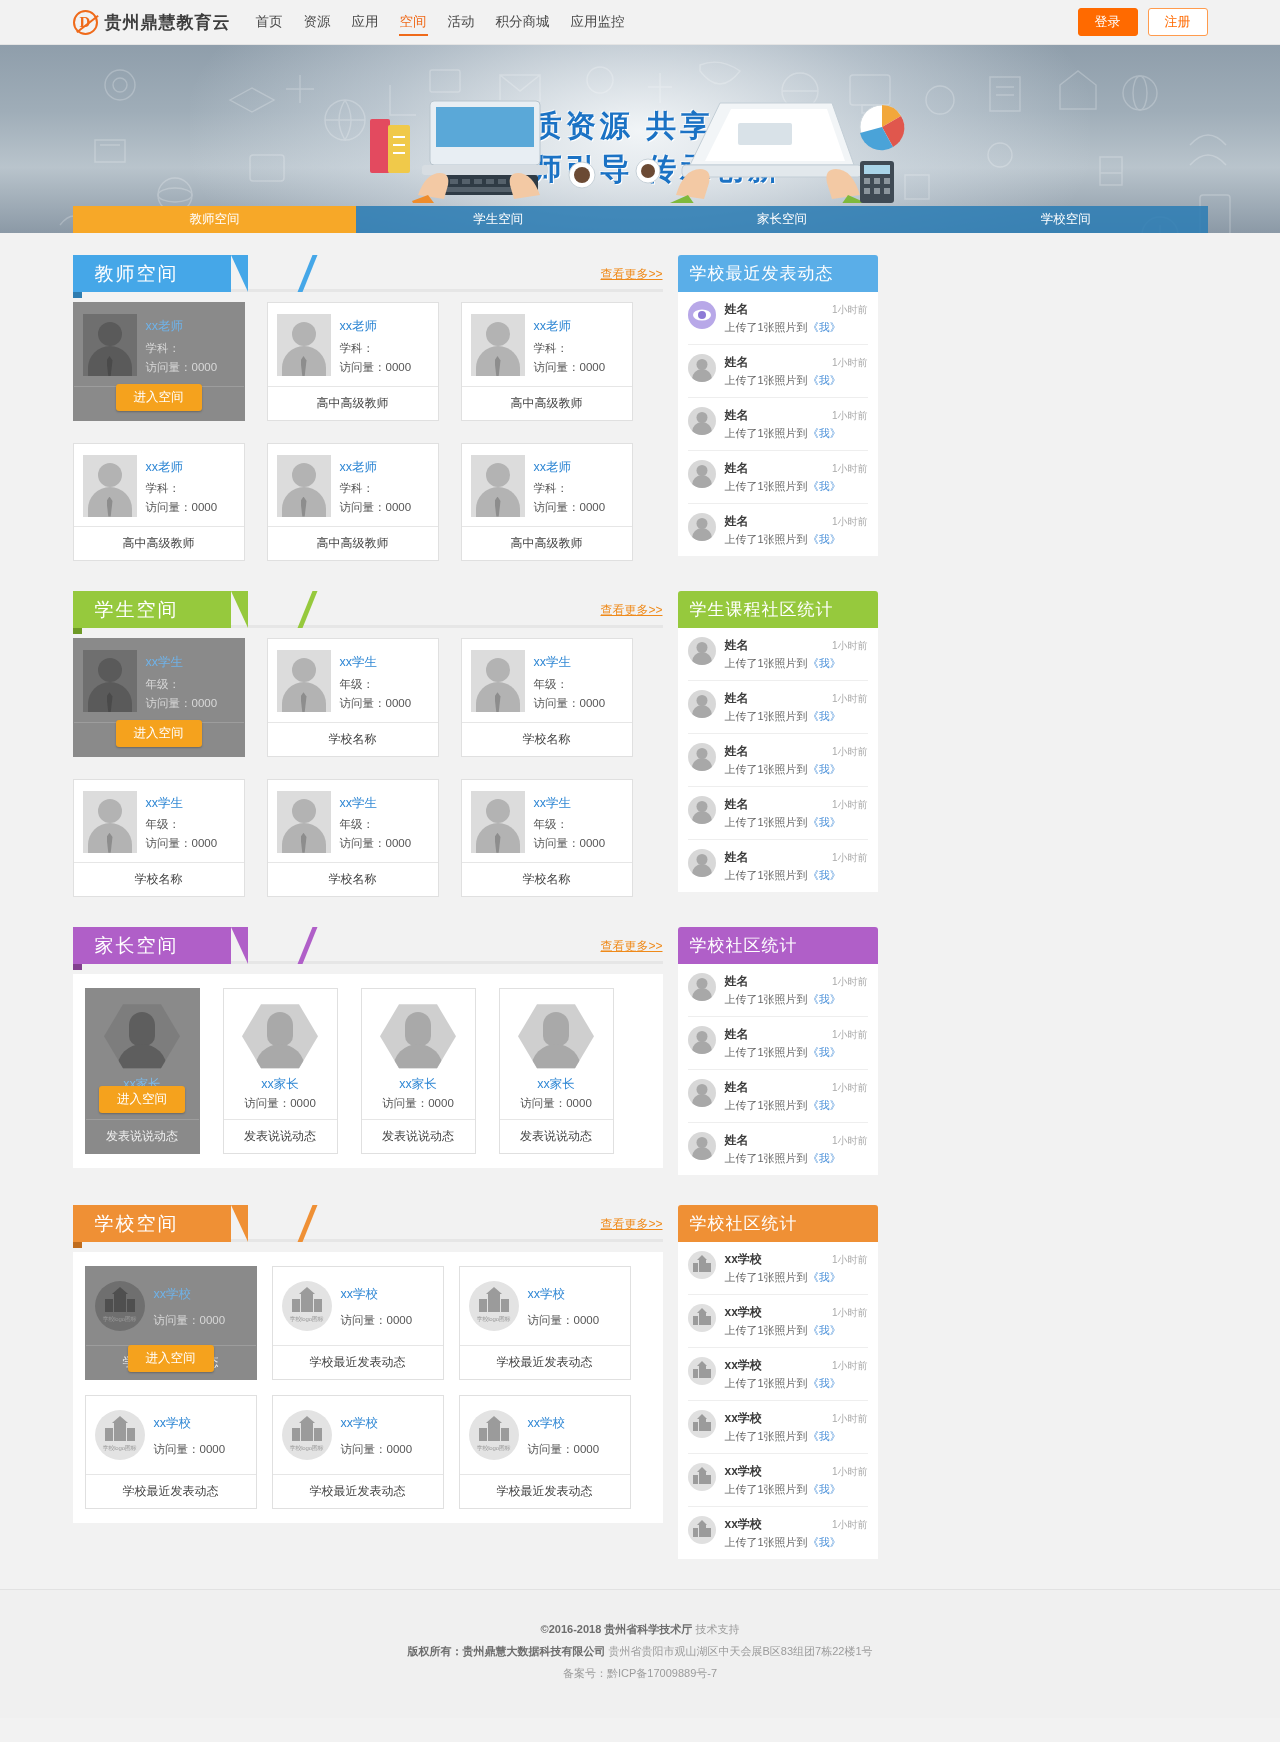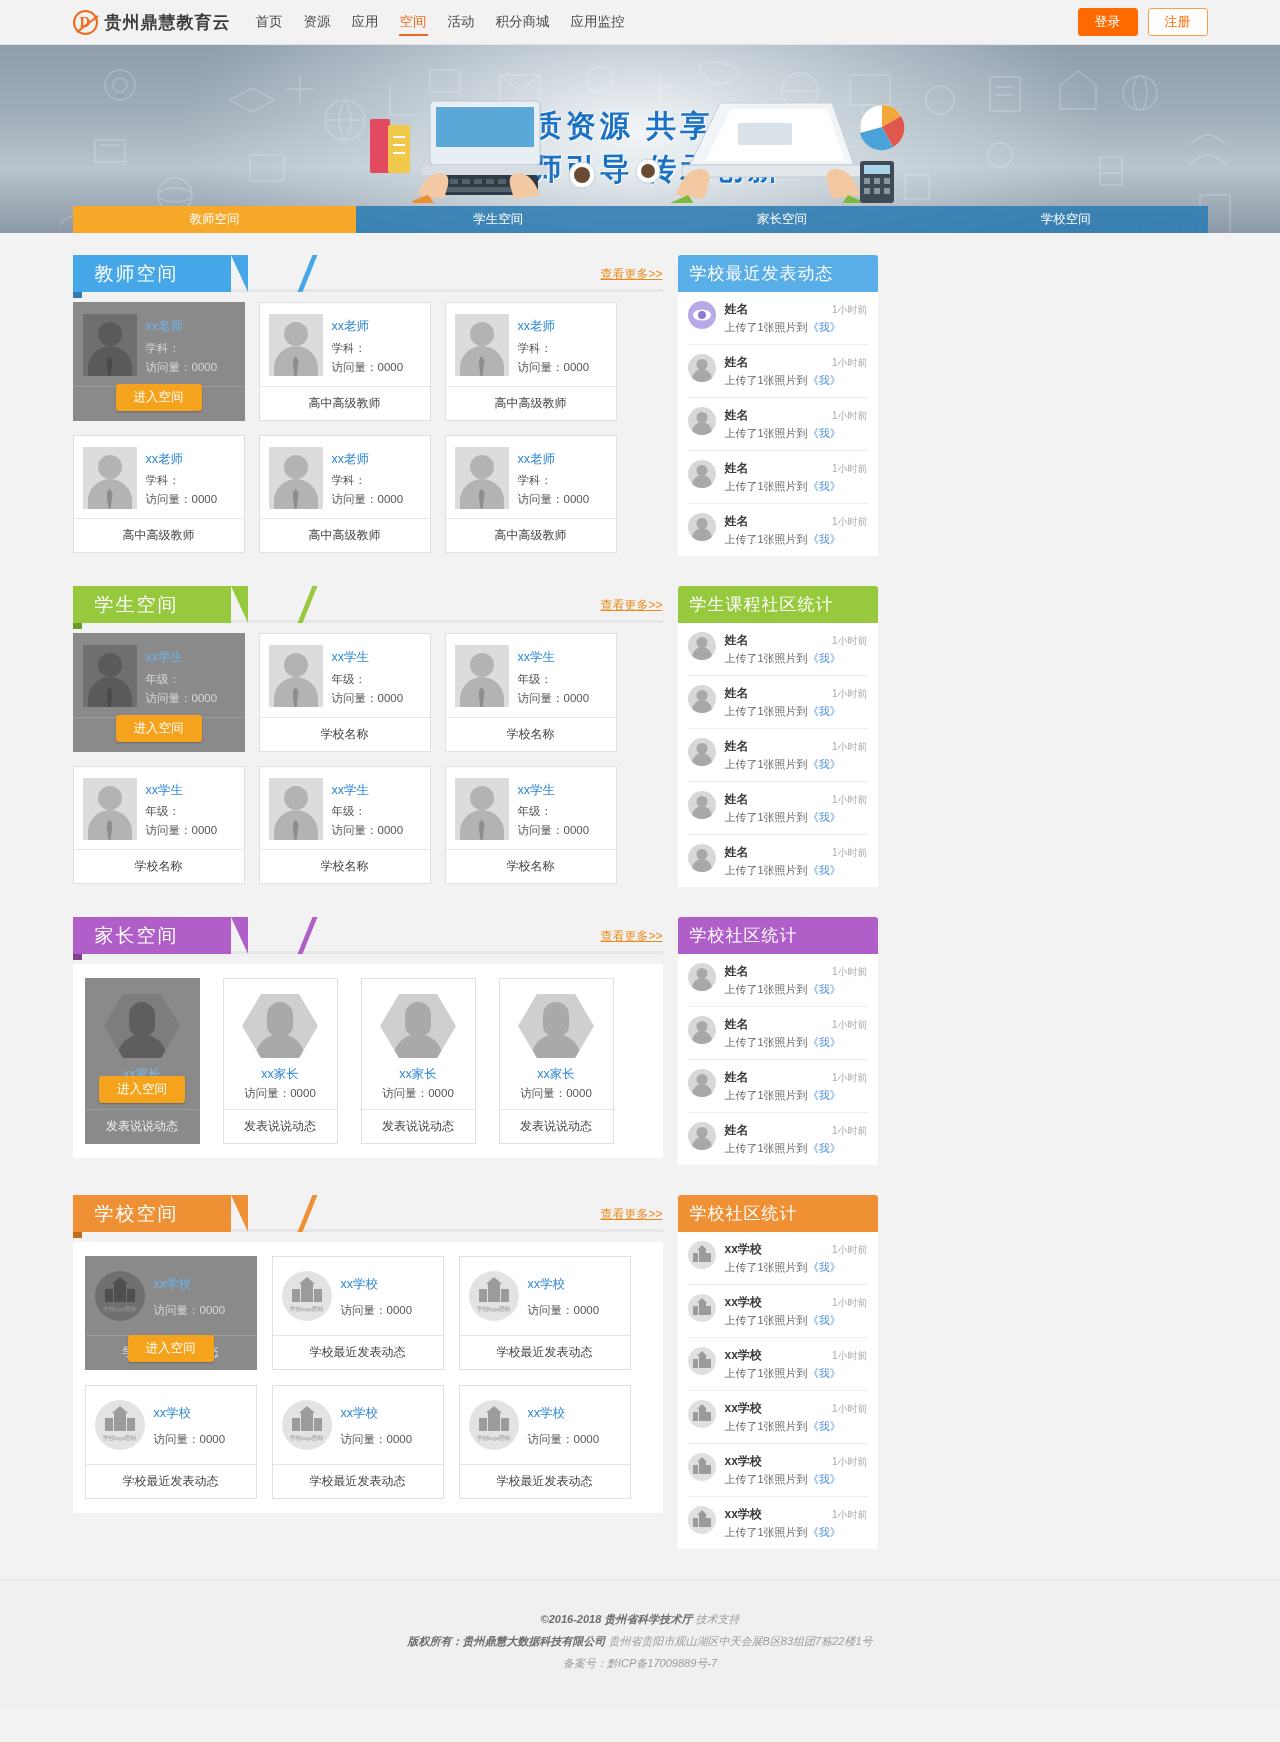--- a/index.html
+++ b/index.html
@@ -111,21 +111,21 @@
   .t-teacher .ribbon-slash{ background:#45a7e8; } .t-teacher .ribbon-tail{ background:#2e7cb0; }
   .t-student .ribbon{ background:#96c93d; } .t-student .ribbon::after{ border-right-color:#96c93d; }
   .t-student .ribbon-slash{ background:#96c93d; } .t-student .ribbon-tail{ background:#6e9a27; }
   .t-parent  .ribbon{ background:#b05fc8; } .t-parent  .ribbon::after{ border-right-color:#b05fc8; }
   .t-parent  .ribbon-slash{ background:#b05fc8; } .t-parent  .ribbon-tail{ background:#82408f; }
   .t-school  .ribbon{ background:#ef9035; } .t-school  .ribbon::after{ border-right-color:#ef9035; }
   .t-school  .ribbon-slash{ background:#ef9035; } .t-school  .ribbon-tail{ background:#c06c1c; }
 
   
   .panel { background:#fff; padding:14px 12px; }
-  .cards { display:flex; flex-wrap:wrap; gap:14px; }
+  .cards { display:flex; flex-wrap:wrap; gap:22px; }
   .card {
     width:172px; border:1px solid #e0e0e0; background:#fff; position:relative;
     cursor:pointer;
   }
   .card.hovered { background:#8a8a8a; border-color:#8a8a8a; }
   .card-body { display:flex; gap:9px; padding:11px 9px 9px 9px; }
   .avatar-sq {
     width:54px; height:62px; background:#dcdcdc; flex:none; position:relative; overflow:hidden;
   }
   .card.hovered .avatar-sq { background:#6f6f6f; }
@@ -231,21 +231,21 @@
   .side-av.school .mb-r{ position:absolute;right:0;top:5px;width:5px;height:9px;background:#9b9b9b;}
   .side-txt { flex:1; min-width:0; }
   .side-row1 { display:flex; align-items:baseline;text-align:right; }
   .side-name { font-size:12px; font-weight:bold; color:#3c3c3c; }
   .side-time { margin-left:auto; font-size:10px; color:#aaa; }
   .side-act { font-size:11px; color:#666; margin-top:2px; }
   .side-act .lnk { color:#4a90d9; }
 
   
   .footer { background:#f0f0f0; border-top:1px solid #e2e2e2; padding:28px 0 34px; text-align:center; }
-  .foot-line { font-size:11px; color:#9b9b9b; line-height:2.0;font-style:italic; }
+  .foot-line { font-size:11px; color:#9b9b9b; line-height:2.0; }
   .foot-line b { color:#6d6d6d; font-weight:bold; }
 </style>
 </head>
 <body>
 
 <div class="header">
   <div class="header-inner">
     <div class="logo">
       <div class="logo-mark">D</div>
       <div class="logo-text">贵州鼎慧教育云</div>

